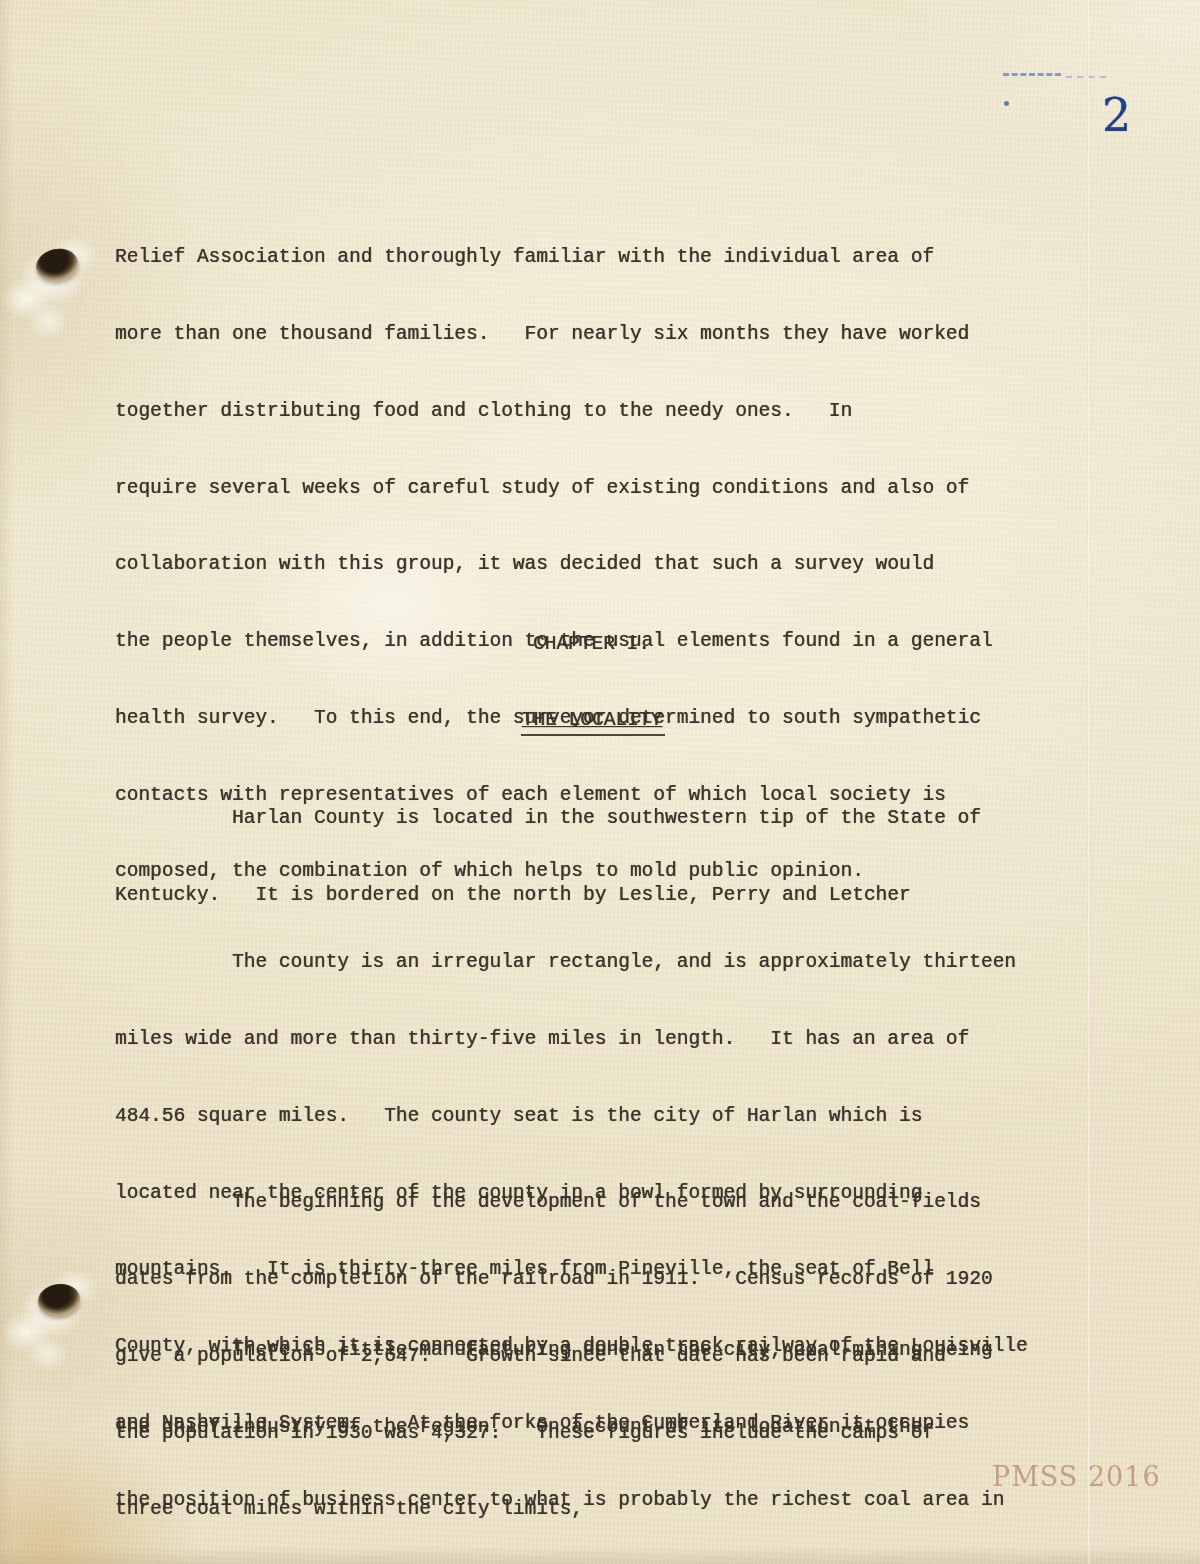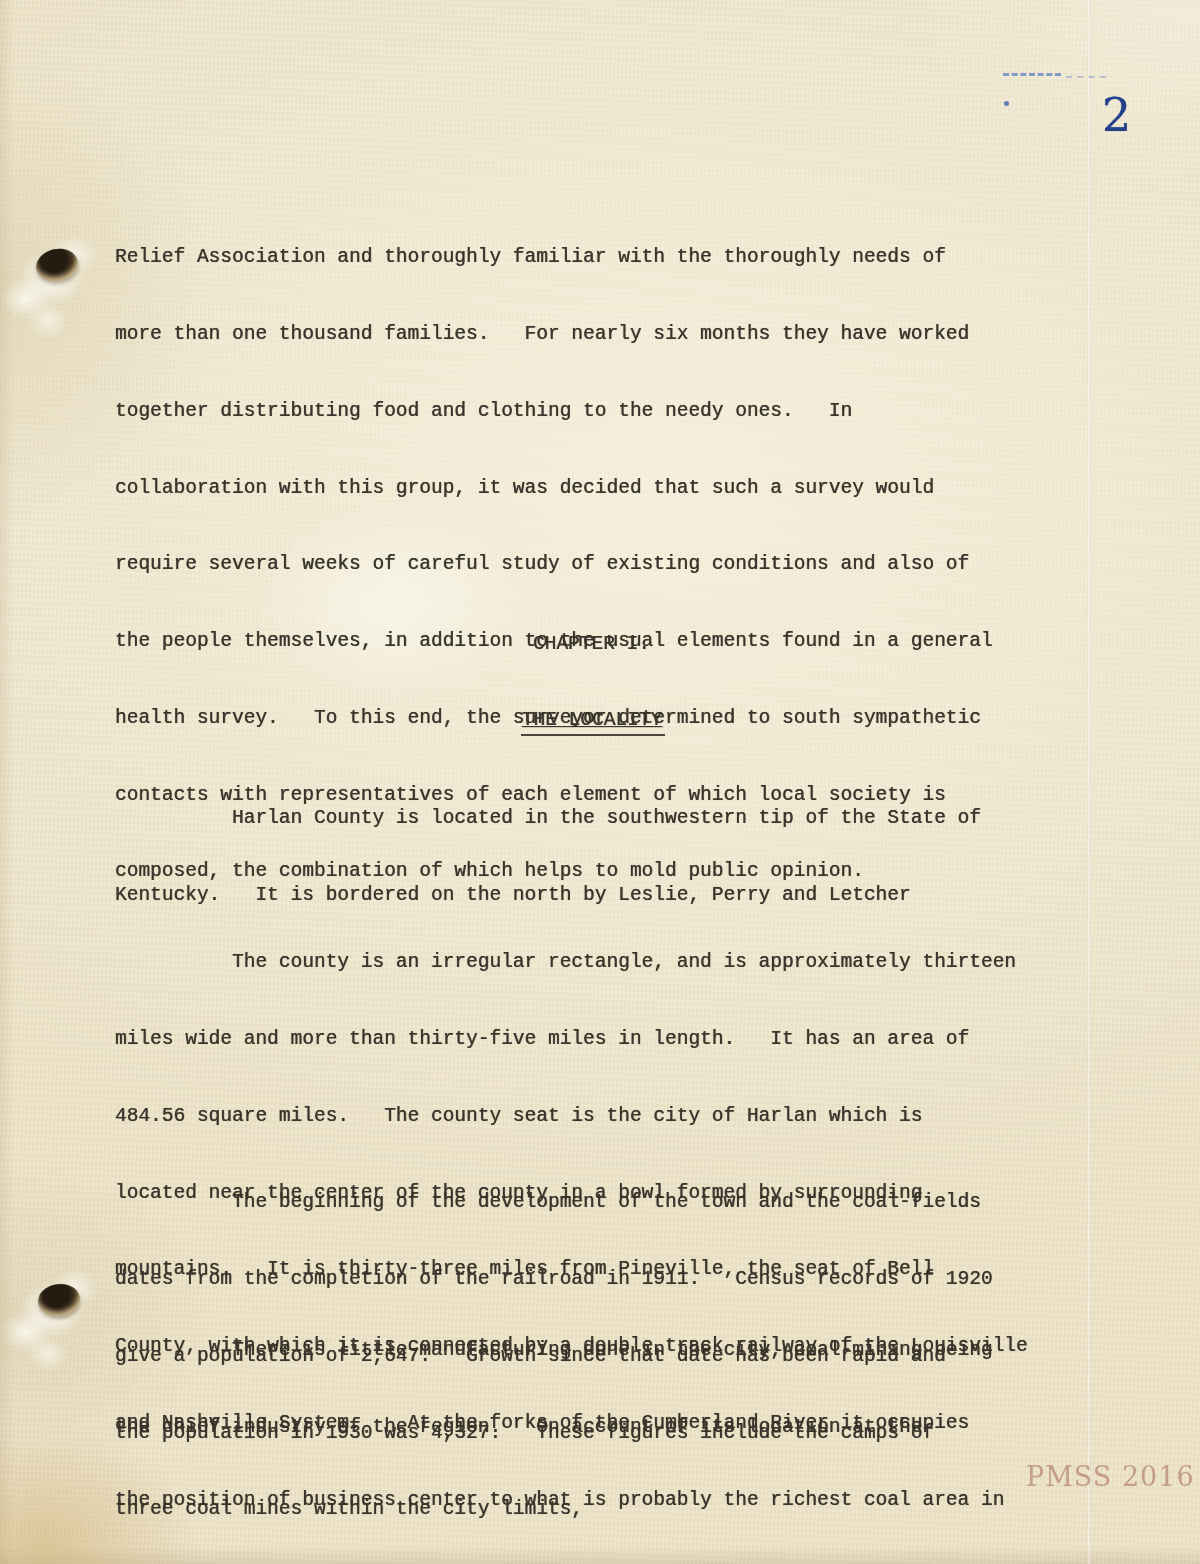--- a/index.html
+++ b/index.html
@@ -51,21 +51,21 @@
   }
   .bluedash2{
     position:absolute;left:1066px;top:76px;width:40px;height:0;
     border-top:2px dashed rgba(110,145,205,.45);
   }
   .bluedot{
     position:absolute;left:1004px;top:101px;width:5px;height:5px;border-radius:50%;
     background:rgba(60,95,170,.8);
   }
   .watermark{
-    position:absolute;left:1026px;top:1461px;
+    position:absolute;left:992px;top:1461px;
     font-family:"DejaVu Serif",serif;
     font-size:27px;letter-spacing:1px;
     color:rgba(172,116,99,.62);
   }
   .hole{position:absolute;width:120px;height:120px;pointer-events:none;}
   .hole .blob{
     position:absolute;inset:0;
     background-image:
       radial-gradient(46px 40px at 52px 52px, rgba(255,255,253,.95), rgba(255,255,253,0) 72%),
       radial-gradient(36px 30px at 26px 74px, rgba(252,250,244,.85), rgba(252,250,244,0) 70%),
@@ -97,25 +97,25 @@
   <div class="hole" style="left:0px;top:225px;">
     <div class="blob"></div>
     <div class="dark"></div>
   </div>
   <div class="hole h2" style="left:0px;top:1258px;">
     <div class="blob"></div>
     <div class="dark"></div>
   </div>
 
   <div class="typed" style="top:194px;">
-    <div class="tl">Relief Association and thoroughly familiar with the thoroughly needs of</div>
+    <div class="tl">Relief Association and thoroughly familiar with the individual area of</div>
     <div class="tl">more than one thousand families.   For nearly six months they have worked</div>
     <div class="tl">together distributing food and clothing to the needy ones.   In</div>
+    <div class="tl">require several weeks of careful study of existing conditions and also of</div>
     <div class="tl">collaboration with this group, it was decided that such a survey would</div>
-    <div class="tl">require several weeks of careful study of existing conditions and also of</div>
     <div class="tl">the people themselves, in addition to the usual elements found in a general</div>
     <div class="tl">health survey.   To this end, the surveyor determined to south sympathetic</div>
     <div class="tl">contacts with representatives of each element of which local society is</div>
     <div class="tl">composed, the combination of which helps to mold public opinion.</div>
   </div>
 
   <div class="typed chapter" style="top:632px;">CHAPTER I.</div>
 
   <div class="typed sect" style="top:682px;">
     <span class="ul">THE LOCALITY</span>

